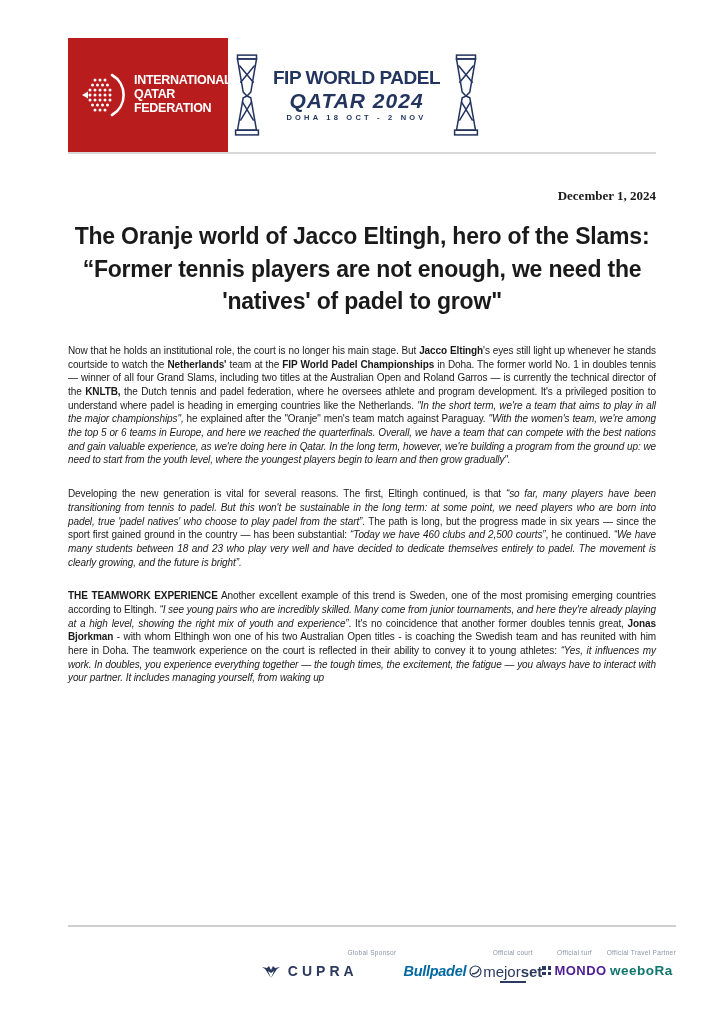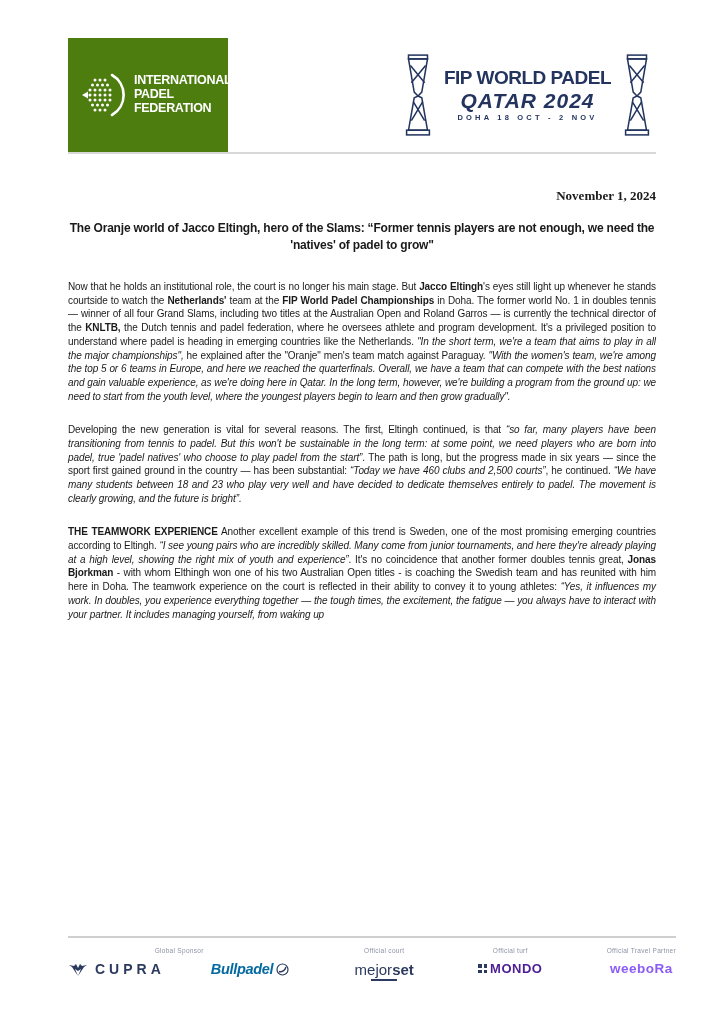--- a/index.html
+++ b/index.html
@@ -16,36 +16,36 @@
   
   .header{
     margin-top:38px;
     display:flex;
     align-items:stretch;
     height:114px;
     border-bottom:2px solid #d8d8d8;
   }
   .ipf-box{
     width:160px;
-    background:#4d7c0f;
+    background:#b91c1c;
     display:flex;
     align-items:center;
     padding-left:12px;
     box-sizing:border-box;
     gap:8px;
     flex:0 0 auto;
   }
   .ipf-text{
     color:#ffffff;
     font-weight:bold;
     font-size:12.5px;
     line-height:1.1;
     letter-spacing:-0.3px;
   }
-  .event-wrap{flex:1;display:flex;justify-content:flex-end;align-items:center;}
+  .event-wrap{flex:1;display:flex;justify-content:flex-start;align-items:center;}
   .event-logo{display:flex;align-items:center;gap:7px;color:#23355f;}
   .event-text{text-align:center;line-height:1.02;}
   .event-l1,.event-l2{
     font-weight:bold;font-size:19px;letter-spacing:-0.5px;
   }
   .event-l3{
     font-weight:bold;font-style:italic;font-size:21px;letter-spacing:1px;margin-top:2px;
   }
   .event-l4{
     font-weight:bold;font-size:7.5px;letter-spacing:3.2px;margin-top:3px;
@@ -56,21 +56,21 @@
     margin-top:34px;
     text-align:right;
     font-family:"Liberation Serif",serif;
     font-weight:bold;
     font-size:13px;
   }
   .article-title{
     margin-top:16px;
     text-align:center;
     font-weight:bold;
-    font-size:12px;
+    font-size:23px;
     line-height:1.42;
     letter-spacing:-0.2px;
   }
 
   
   .article{margin-top:26px;}
   .article p{
     margin:0 0 20px 0;
     font-size:10px;
     line-height:1.37;
@@ -79,25 +79,24 @@
   }
   .article p span.b{font-weight:bold;}
   .article p span.i{font-style:italic;}
 
   
   .footer{
     position:absolute;
     left:68px;right:48px;
     top:925px;
     border-top:2px solid #cfcfcf;
-    padding-top:9px;
+    padding-top:22px;
     display:flex;
-    justify-content:space-between;
+    justify-content:flex-end;
     align-items:flex-start;
-    margin-top:11px;
   }
   .sponsor-group{display:flex;flex-direction:column;align-items:center;}
   .sponsor-label{
     font-size:6.5px;
     color:#8a93a6;
     letter-spacing:0.3px;
     margin-bottom:7px;
     white-space:nowrap;
   }
   .sponsor-logos{display:flex;align-items:center;gap:46px;}
@@ -107,21 +106,21 @@
   .mejorset{font-size:15px;color:#2b3a5e;}
   .mejorset .light{font-weight:400;}
   .mejorset .heavy{font-weight:900;}
   .mejorset-underline{display:block;height:2px;width:26px;background:#2b3a5e;margin:1px auto 0 auto;}
   .mondo{display:flex;align-items:center;gap:3px;color:#4c1d95;font-weight:900;font-size:13px;letter-spacing:0.5px;}
   .mondo-mark{width:9px;height:9px;background:#2b3a5e;
     -webkit-mask:none;
     position:relative;}
   .mondo-mark:before{content:"";position:absolute;left:0;top:3.5px;width:9px;height:2px;background:#fff;}
   .mondo-mark:after{content:"";position:absolute;left:3.5px;top:0;width:2px;height:9px;background:#fff;}
-  .weebora{font-weight:800;font-size:13.5px;color:#8b5cf6;letter-spacing:0.5px;}
+  .weebora{font-weight:800;font-size:13.5px;color:#0f766e;letter-spacing:0.5px;}
   svg{display:block;}
 </style>
 </head>
 <body>
 
 <div class="page">
 
   <div class="header">
     <div class="ipf-box">
       <span>
@@ -156,21 +155,21 @@
               <circle cx="27.5" cy="33" r="1.5"></circle>
             <circle cx="15" cy="38" r="1.5"></circle>
               <circle cx="20" cy="38" r="1.5"></circle>
               <circle cx="25" cy="38" r="1.5"></circle>
           </g>
           <path d="M32,3 A23,23 0 0 1 32,43" fill="none" stroke="#ffffff" stroke-width="2.6" stroke-linecap="round"></path>
         </svg>
       </span>
       <div class="ipf-text">
         <div>INTERNATIONAL</div>
-        <div>PADEL</div>
+        <div>QATAR</div>
         <div>FEDERATION</div>
       </div>
     </div>
 
     <div class="event-wrap">
       <div class="event-logo">
         <span>
           <svg width="38" height="86" viewBox="0 0 40 90" fill="none" stroke="#23355f" stroke-width="1.6">
             <rect x="10" y="3" width="20" height="4"></rect>
             <path d="M10,7 L30,7 L24,42 L20,46 L16,42 Z"></path>
@@ -190,21 +189,21 @@
             <path d="M10,7 L30,7 L24,42 L20,46 L16,42 Z"></path>
             <path d="M16,48 L20,46 L24,48 L30,82 L10,82 Z"></path>
             <path d="M12,14 L27,32 M28,14 L13,32 M15,52 L27,72 M25,52 L13,72"></path>
             <rect x="8" y="82" width="24" height="5"></rect>
           </svg>
         </span>
       </div>
     </div>
   </div>
 
-  <div class="date-line">November 1, 2024</div>
+  <div class="date-line">December 1, 2024</div>
 
   <div class="article-title">The Oranje world of Jacco Eltingh, hero of the Slams: “Former tennis players are not enough, we need the 'natives' of padel to grow"</div>
 
   <div class="article" id="article-body">
       <p><span>Now that he holds an institutional role, the court is no longer his main stage. But </span><span class="b">Jacco Eltingh</span><span>'s eyes still light up whenever he stands courtside to watch the </span><span class="b">Netherlands'</span><span> team at the </span><span class="b">FIP World Padel Championships</span><span> in Doha. The former world No. 1 in doubles tennis — winner of all four Grand Slams, including two titles at the Australian Open and Roland Garros — is currently the technical director of the </span><span class="b">KNLTB,</span><span> the Dutch tennis and padel federation, where he oversees athlete and program development. It's a privileged position to understand where padel is heading in emerging countries like the Netherlands. </span><span class="i">"In the short term, we're a team that aims to play in all the major championships",</span><span> he explained after the "Oranje" men's team match against Paraguay. </span><span class="i">"With the women's team, we're among the top 5 or 6 teams in Europe, and here we reached the quarterfinals. Overall, we have a team that can compete with the best nations and gain valuable experience, as we're doing here in Qatar. In the long term, however, we're building a program from the ground up: we need to start from the youth level, where the youngest players begin to learn and then grow gradually".</span></p>
       <p><span>Developing the new generation is vital for several reasons. The first, Eltingh continued, is that </span><span class="i">“so far, many players have been transitioning from tennis to padel. But this won't be sustainable in the long term: at some point, we need players who are born into padel, true 'padel natives' who choose to play padel from the start”</span><span>. The path is long, but the progress made in six years — since the sport first gained ground in the country — has been substantial: </span><span class="i">“Today we have 460 clubs and 2,500 courts”</span><span>, he continued. </span><span class="i">“We have many students between 18 and 23 who play very well and have decided to dedicate themselves entirely to padel. The movement is clearly growing, and the future is bright”.</span></p>
       <p><span class="b">THE TEAMWORK EXPERIENCE</span><span> Another excellent example of this trend is Sweden, one of the most promising emerging countries according to Eltingh. </span><span class="i">“I see young pairs who are incredibly skilled. Many come from junior tournaments, and here they're already playing at a high level, showing the right mix of youth and experience”</span><span>. It's no coincidence that another former doubles tennis great, </span><span class="b">Jonas Bjorkman</span><span> - with whom Elthingh won one of his two Australian Open titles - is coaching the Swedish team and has reunited with him here in Doha. The teamwork experience on the court is reflected in their ability to convey it to young athletes: </span><span class="i">“Yes, it influences my work. In doubles, you experience everything together — the tough times, the excitement, the fatigue — you always have to interact with your partner. It includes managing yourself, from waking up</span></p>
     </div>
 
 </div>

